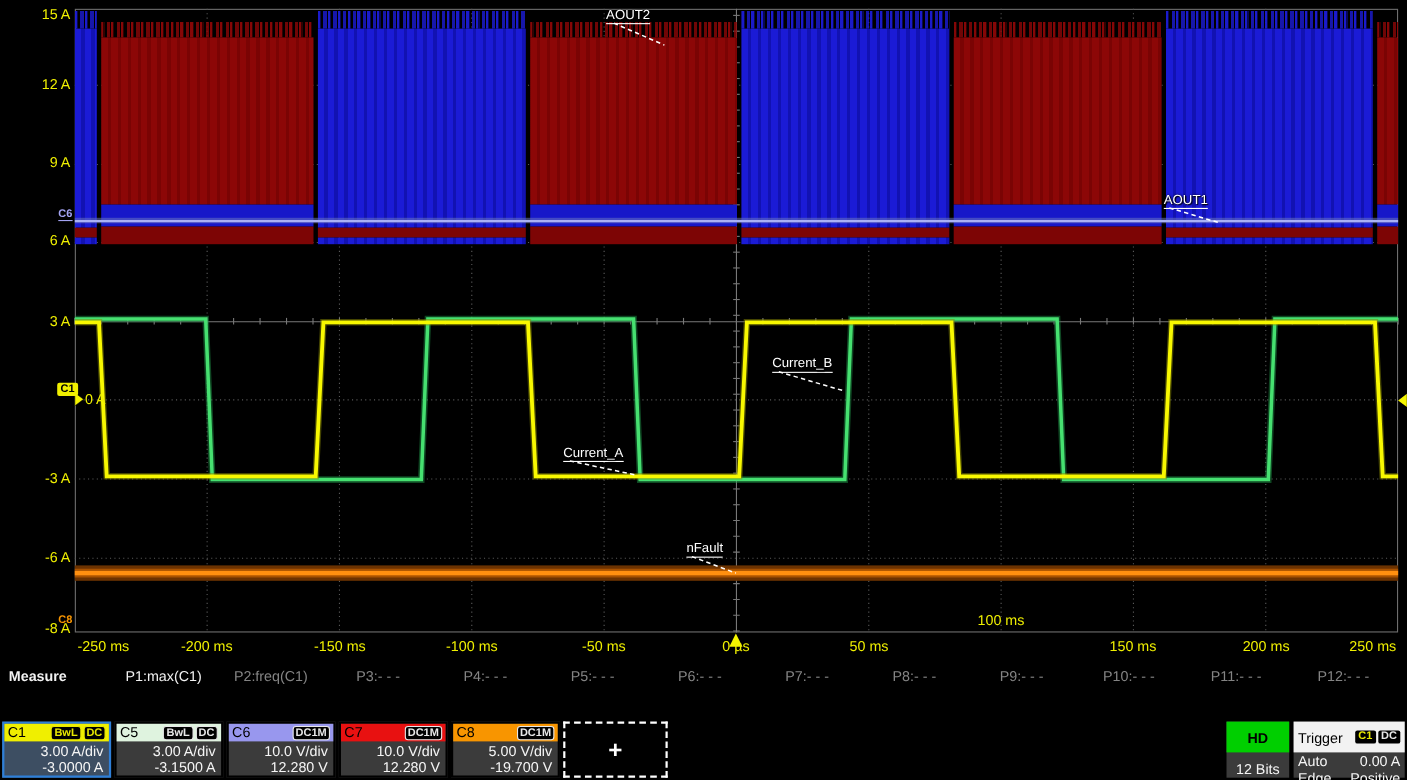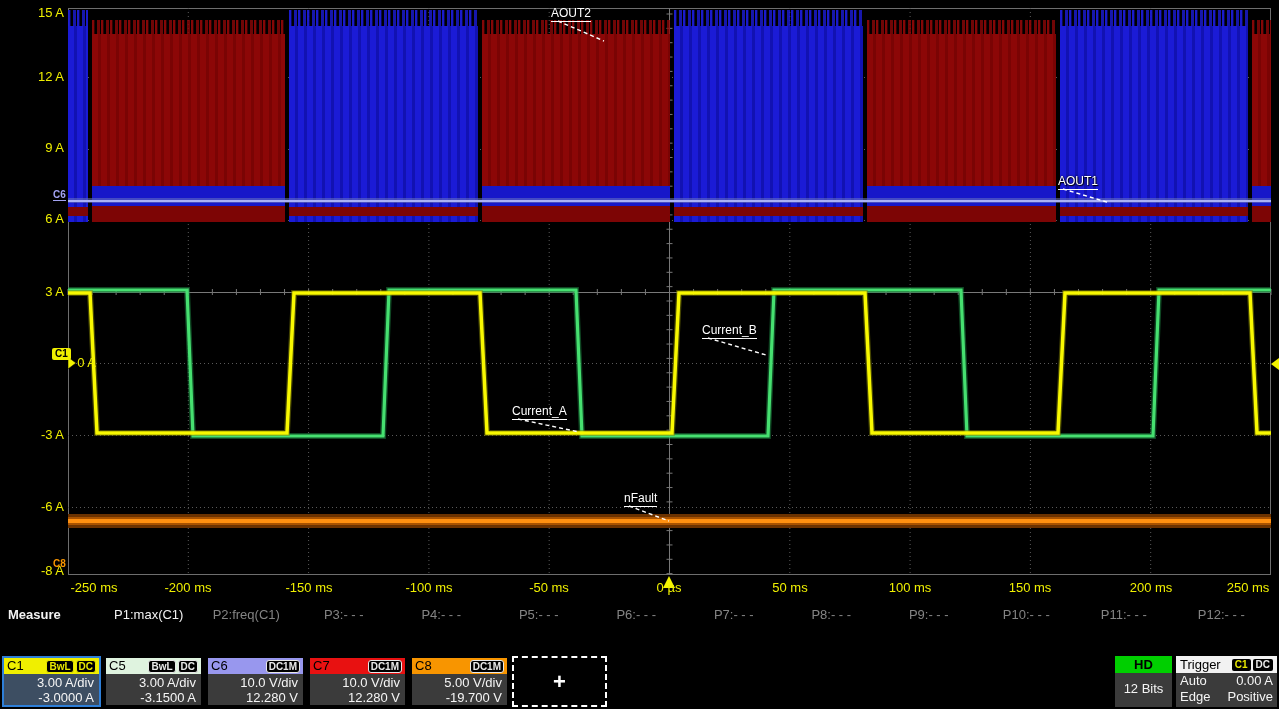--- a/index.html
+++ b/index.html
@@ -43,21 +43,21 @@
   .chbox.selected{border-color:#2e7fd8;background:#3d4e62;}
   .ch-head{height:16px;display:flex;align-items:center;justify-content:space-between;padding:0 3px;color:#000;font-size:13px;line-height:14px;}
   .ch-badges{display:flex;gap:2px;}
   .badge{background:#000;border:1px solid currentColor;border-radius:3px;font-size:10px;font-weight:bold;
          line-height:11px;padding:0 2px;}
   .ch-body{padding:1px 5px 0 0;text-align:right;color:#f5f5f5;font-size:13px;line-height:15px;}
   .add-box{width:95px;height:51px;margin-left:3px;border:2px dashed #fff;background:#000;color:#fff;
            display:flex;align-items:center;justify-content:center;font-size:22px;font-weight:bold;}
   .spacer{flex:1;}
   .acq-box{height:51px;background:#3b3b3b;margin-left:4px;}
-  .acq-head{height:17px;background:#f2f2f2;color:#000;display:flex;align-items:center;
+  .acq-head{height:28px;background:#f2f2f2;color:#000;display:flex;align-items:center;
             justify-content:space-between;padding:5px 4px;font-size:13px;}
   .acq-body{color:#f5f5f5;font-size:13px;}
   .hd-box{width:57px;}
   .hd-head{background:#00cf00;justify-content:center;font-weight:bold;}
   .hd-body{text-align:center;line-height:32px;}
   .tb-box{width:113px;}
   .trig-box{width:101px;margin-right:2px;}
   .r{display:flex;padding:0 4px;line-height:16px;}
   .r.right{justify-content:flex-end;}
   .r.split{justify-content:space-between;}
@@ -259,21 +259,21 @@
         <div class="ylab" style="top: 564px; left: 0px;">-8 A</div>
       </div>
     <div id="xlabels">
         <div class="xlab" style="top: 581px; left: 52px;">-250 ms</div>
         <div class="xlab" style="top: 581px; left: 146px;">-200 ms</div>
         <div class="xlab" style="top: 581px; left: 267px;">-150 ms</div>
         <div class="xlab" style="top: 581px; left: 387px;">-100 ms</div>
         <div class="xlab" style="top: 581px; left: 507px;">-50 ms</div>
         <div class="xlab" style="top: 581px; left: 627px;">0 µs</div>
         <div class="xlab" style="top: 581px; left: 748px;">50 ms</div>
-        <div class="xlab" style="top: 581px; left: 868px; text-align: center;">100 ms</div>
+        <div class="xlab" style="top: 557px; left: 868px; text-align: center;">100 ms</div>
         <div class="xlab" style="top: 581px; left: 988px;">150 ms</div>
         <div class="xlab" style="top: 581px; left: 1109px;">200 ms</div>
         <div class="xlab" style="top: 581px; left: 1206px;">250 ms</div>
       </div>
     <div id="markers">
         <div class="mark c1badge" style="left: 52px; top: 348px;">C1</div>
         <div class="mark" style="left: 53px; top: 190px; color: rgb(163, 163, 242); border-bottom: 1px solid rgb(163, 163, 242);">C6</div>
         <div class="mark" style="left: 53px; top: 559px; color: rgb(248, 149, 0);">C8</div>
       </div>
     <svg id="leaders" width="1279" height="607">

